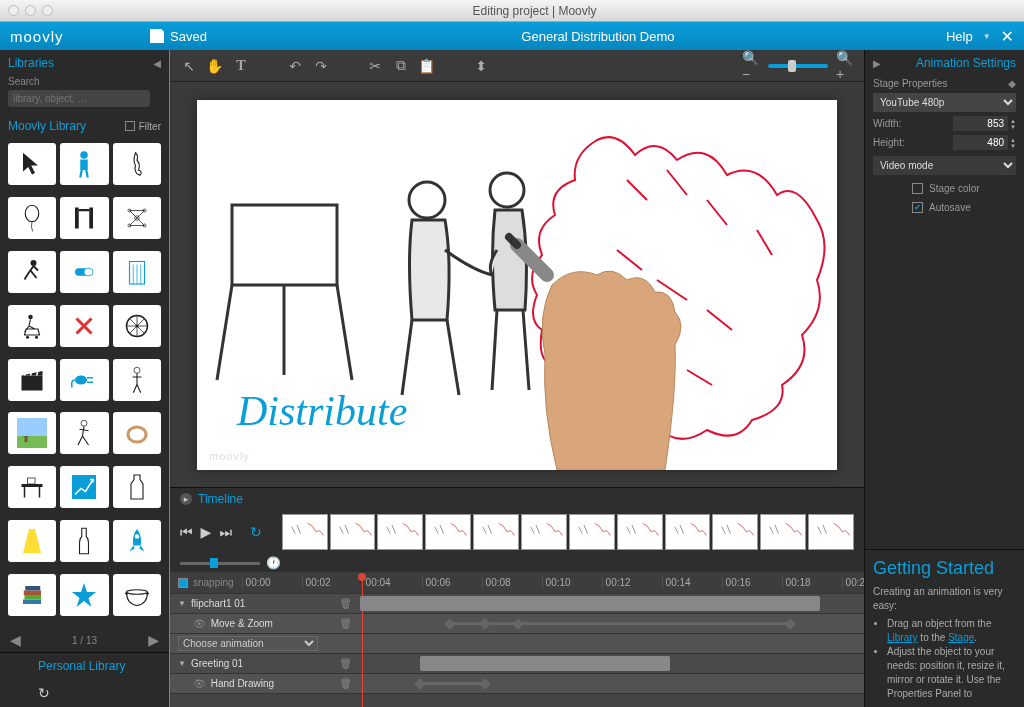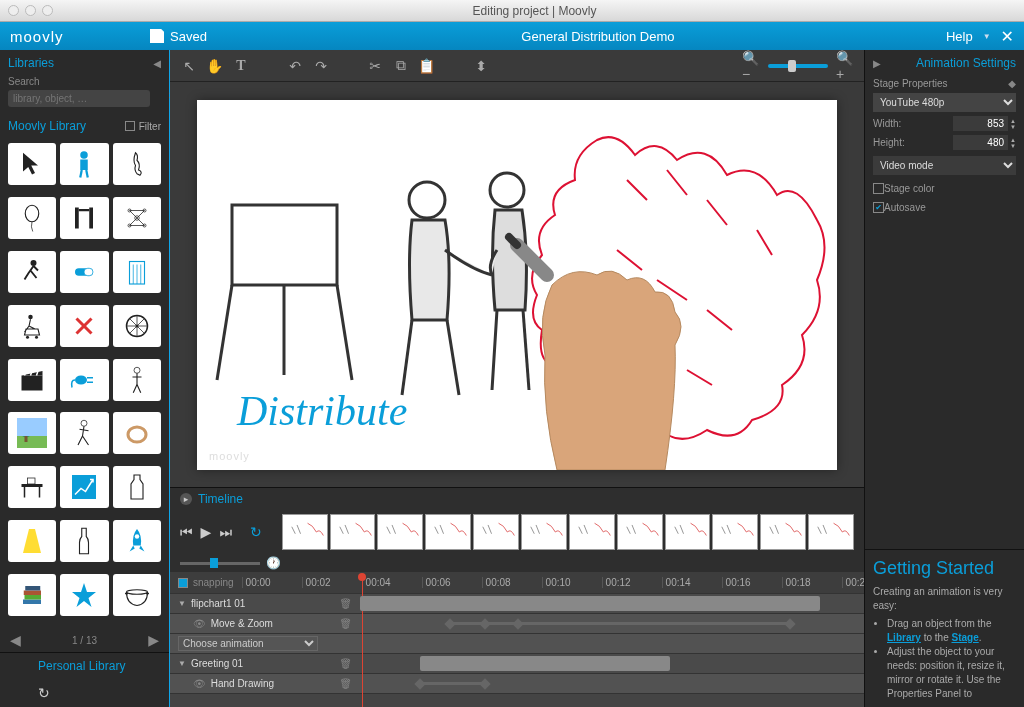--- a/index.html
+++ b/index.html
@@ -105,29 +105,29 @@
 
 .rightpanel { width: 160px; background: #2a2a2a; color: #ccc; font-size: 11px; display: flex; flex-direction: column; border-left: 1px solid #111; }
 .rp-title { color: #0a9ed9; padding: 6px 8px; font-size: 12px; display: flex; justify-content: space-between; align-items: center; }
 .rp-title .collapse { font-size: 10px; color: #888; }
 .rp-row { padding: 2px 8px; display: flex; align-items: center; justify-content: space-between; font-size: 10px; color: #999; }
 .rp-row .label { flex: 1; }
 .rp-select { background: #444; color: #ddd; border: none; width: 100%; font-size: 10px; padding: 3px; }
 .rp-input { width: 55px; background: #3b3b3b; color: #fff; border: none; font-size: 10px; text-align: right; padding: 2px 4px; }
 .rp-stepper { display: flex; flex-direction: column; font-size: 6px; color: #aaa; margin-left: 2px; }
 .rp-stepper span { line-height: 6px; cursor: pointer; }
-.rp-check-row { padding: 4px 8px; display: flex; font-size: 10px; color: #999; }
+.rp-check-row { padding: 4px 8px; display: flex; gap: 6px; font-size: 10px; color: #999; margin-left: 39px; }
 .rp-checkbox { width: 11px; height: 11px; border: 1px solid #888; display: flex; align-items: center; justify-content: center; font-size: 8px; color: #0a9ed9; }
 
 .rp-flex-spacer { flex: 1; }
 
 .getting-started { border-top: 1px solid #111; padding: 6px 8px; font-size: 10px; color: #aaa; line-height: 1.4; max-height: 160px; overflow: hidden; }
 .getting-started .gs-title { color: #0a9ed9; font-size: 18px; margin-bottom: 4px; }
 .getting-started ul { padding-left: 14px; margin-top: 4px; }
-.getting-started .link { color: #0a9ed9; text-decoration: underline; font-weight: bold; }
+.getting-started .link { color: #0a9ed9; text-decoration: underline; }
 </style>
 </head>
 <body>
 
 <div class="mac-titlebar">
   <div class="mac-dots">
     <div class="mac-dot"></div>
     <div class="mac-dot"></div>
     <div class="mac-dot"></div>
   </div>

